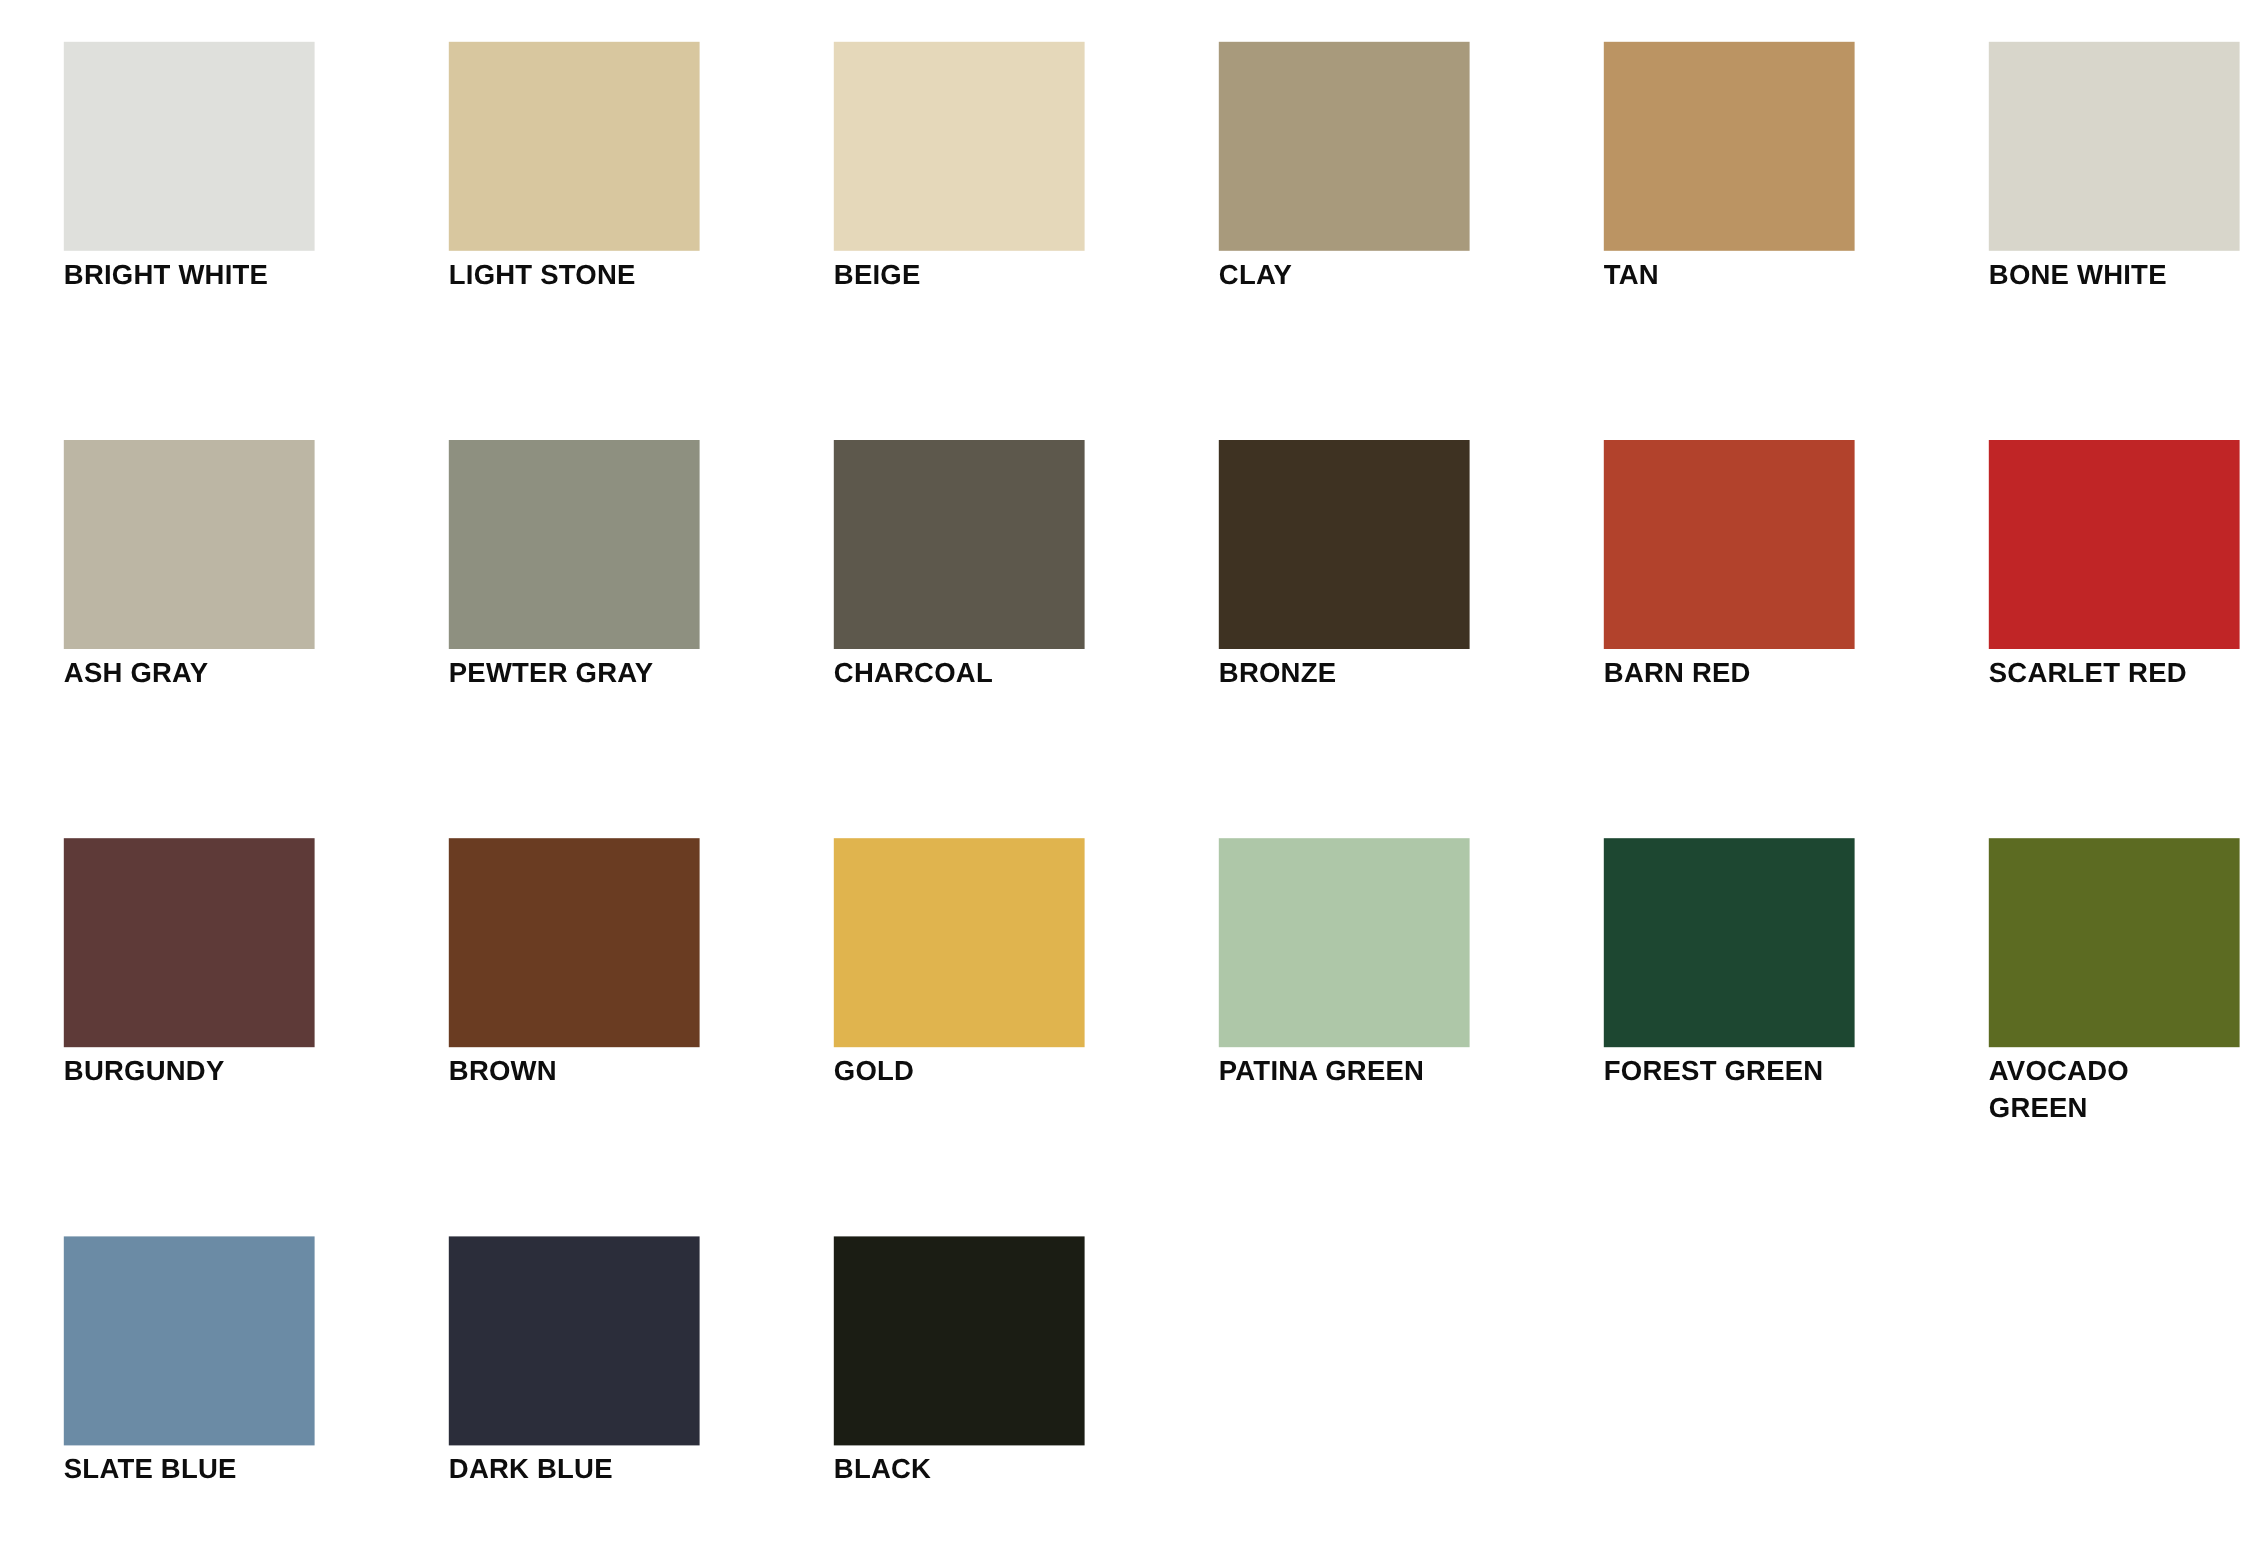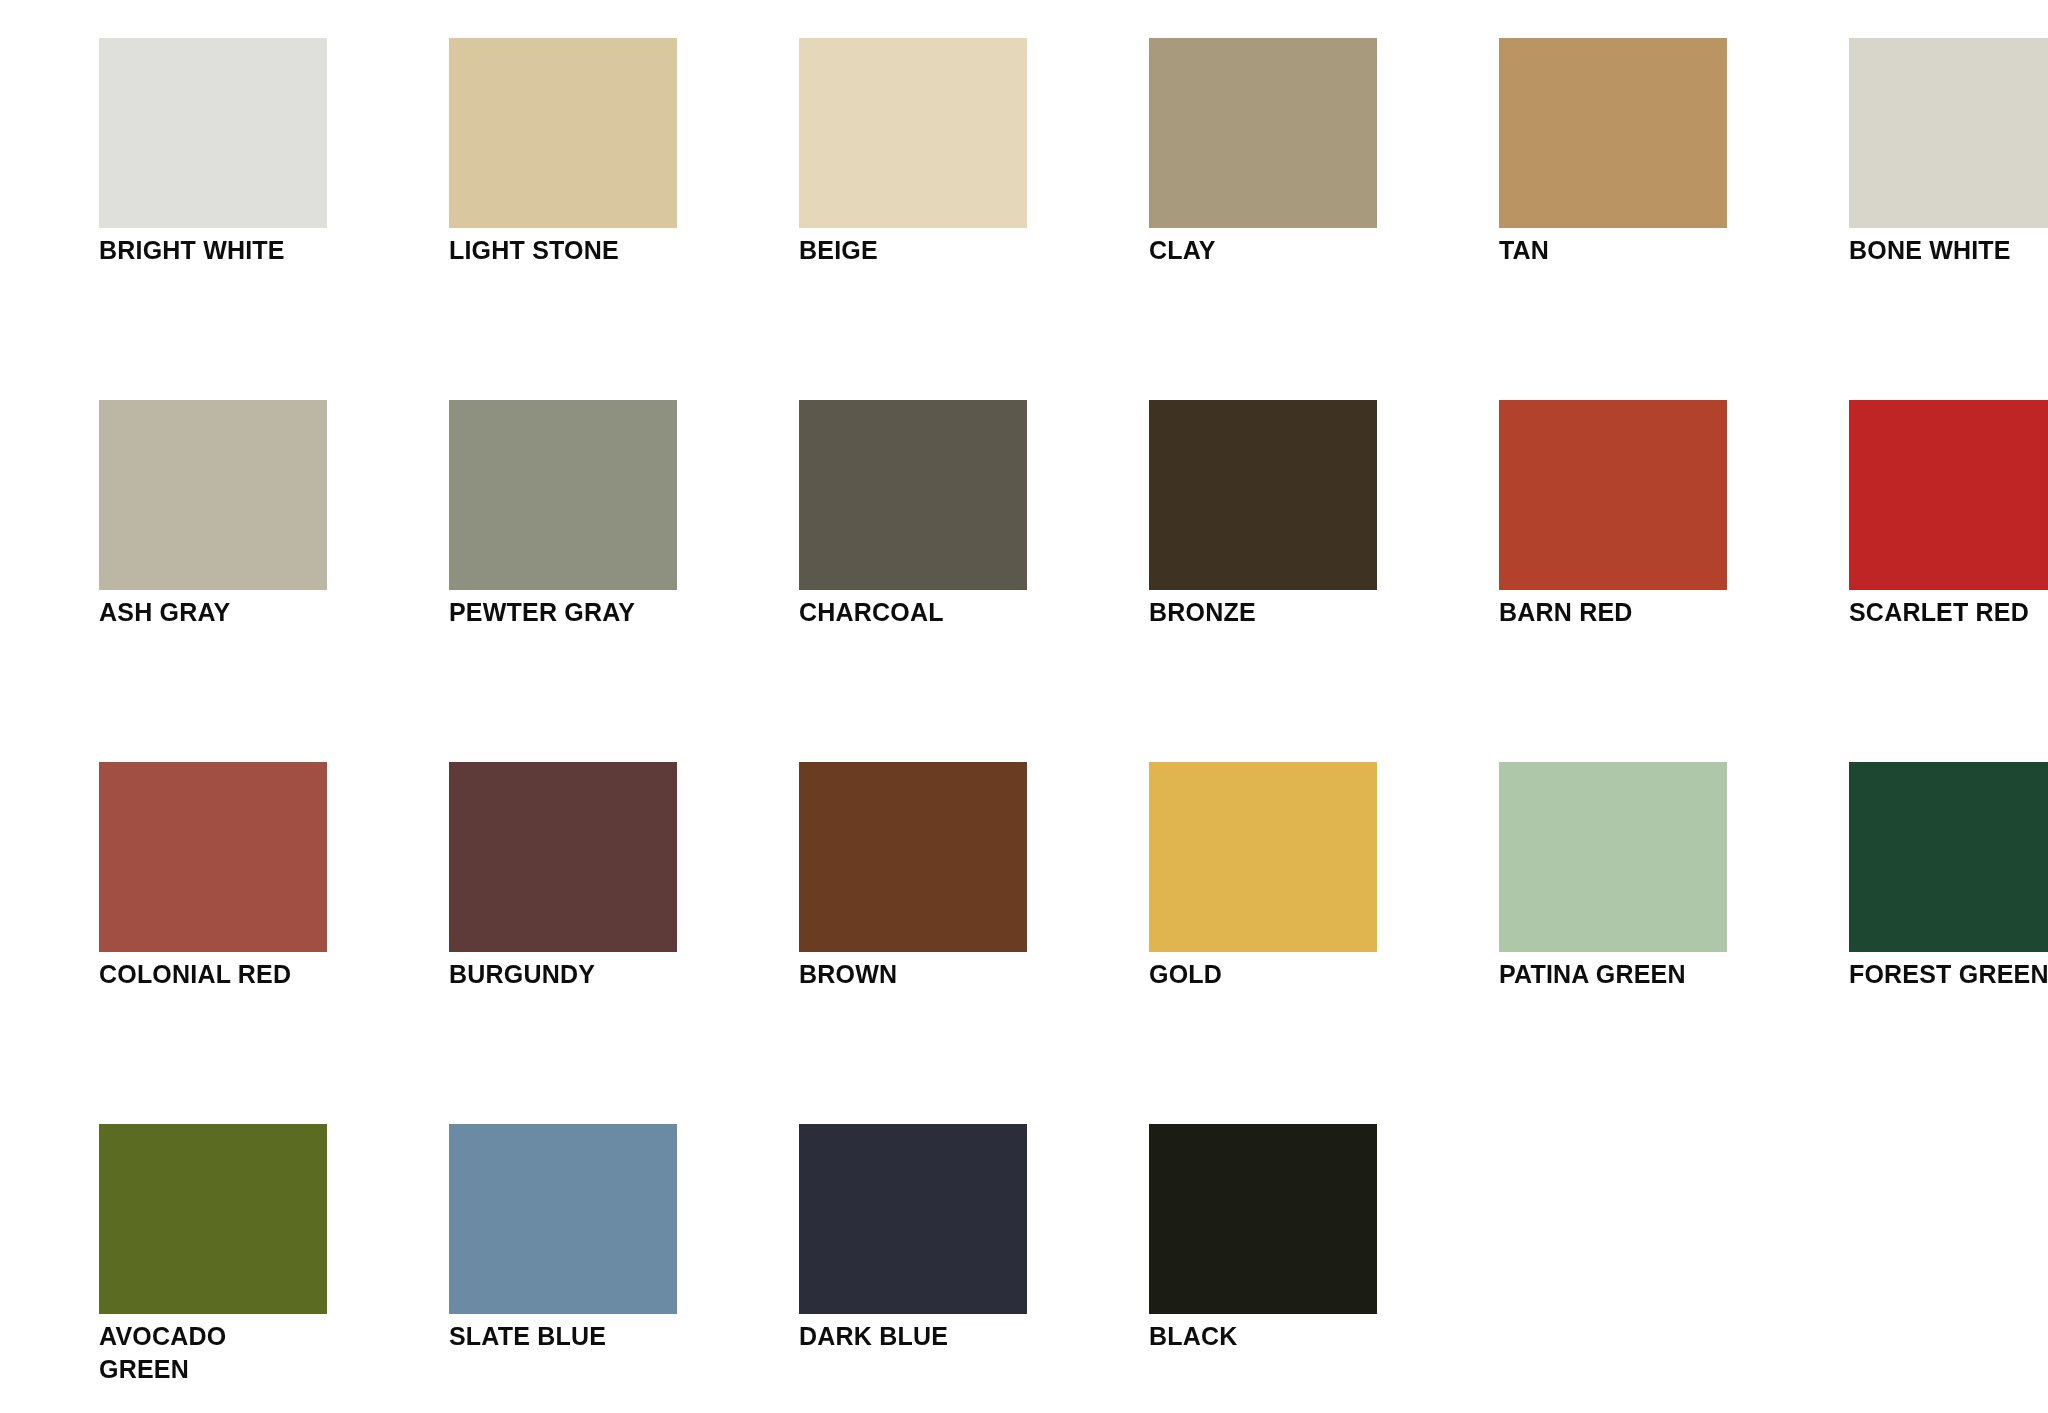--- a/index.html
+++ b/index.html
@@ -26,21 +26,20 @@
     grid-template-rows: repeat(4, 238px);
     column-gap: 122px;
     row-gap: 124px;
     align-content: start;
   }
 
   .swatch-cell {
     position: relative;
     width: 196px;
     height: 238px;
-    margin-left: 41px;
   }
 
   .swatch-chip {
     width: 228px;
     height: 190px;
     display: block;
   }
 
   .swatch-label {
     position: absolute;
@@ -103,24 +102,20 @@
     </div>
     <div class="swatch-cell">
       <div class="swatch-chip" style="background-color: rgb(178, 66, 44);"></div>
       <div class="swatch-label">BARN RED</div>
     </div>
     <div class="swatch-cell">
       <div class="swatch-chip" style="background-color: rgb(192, 37, 38);"></div>
       <div class="swatch-label">SCARLET RED</div>
     </div>
     <div class="swatch-cell">
-      <div class="swatch-chip" style="background-color: rgb(160, 79, 66);"></div>
-      <div class="swatch-label">COLONIAL RED</div>
-    </div>
-    <div class="swatch-cell">
       <div class="swatch-chip" style="background-color: rgb(94, 58, 56);"></div>
       <div class="swatch-label">BURGUNDY</div>
     </div>
     <div class="swatch-cell">
       <div class="swatch-chip" style="background-color: rgb(106, 60, 34);"></div>
       <div class="swatch-label">BROWN</div>
     </div>
     <div class="swatch-cell">
       <div class="swatch-chip" style="background-color: rgb(224, 180, 78);"></div>
       <div class="swatch-label">GOLD</div>

